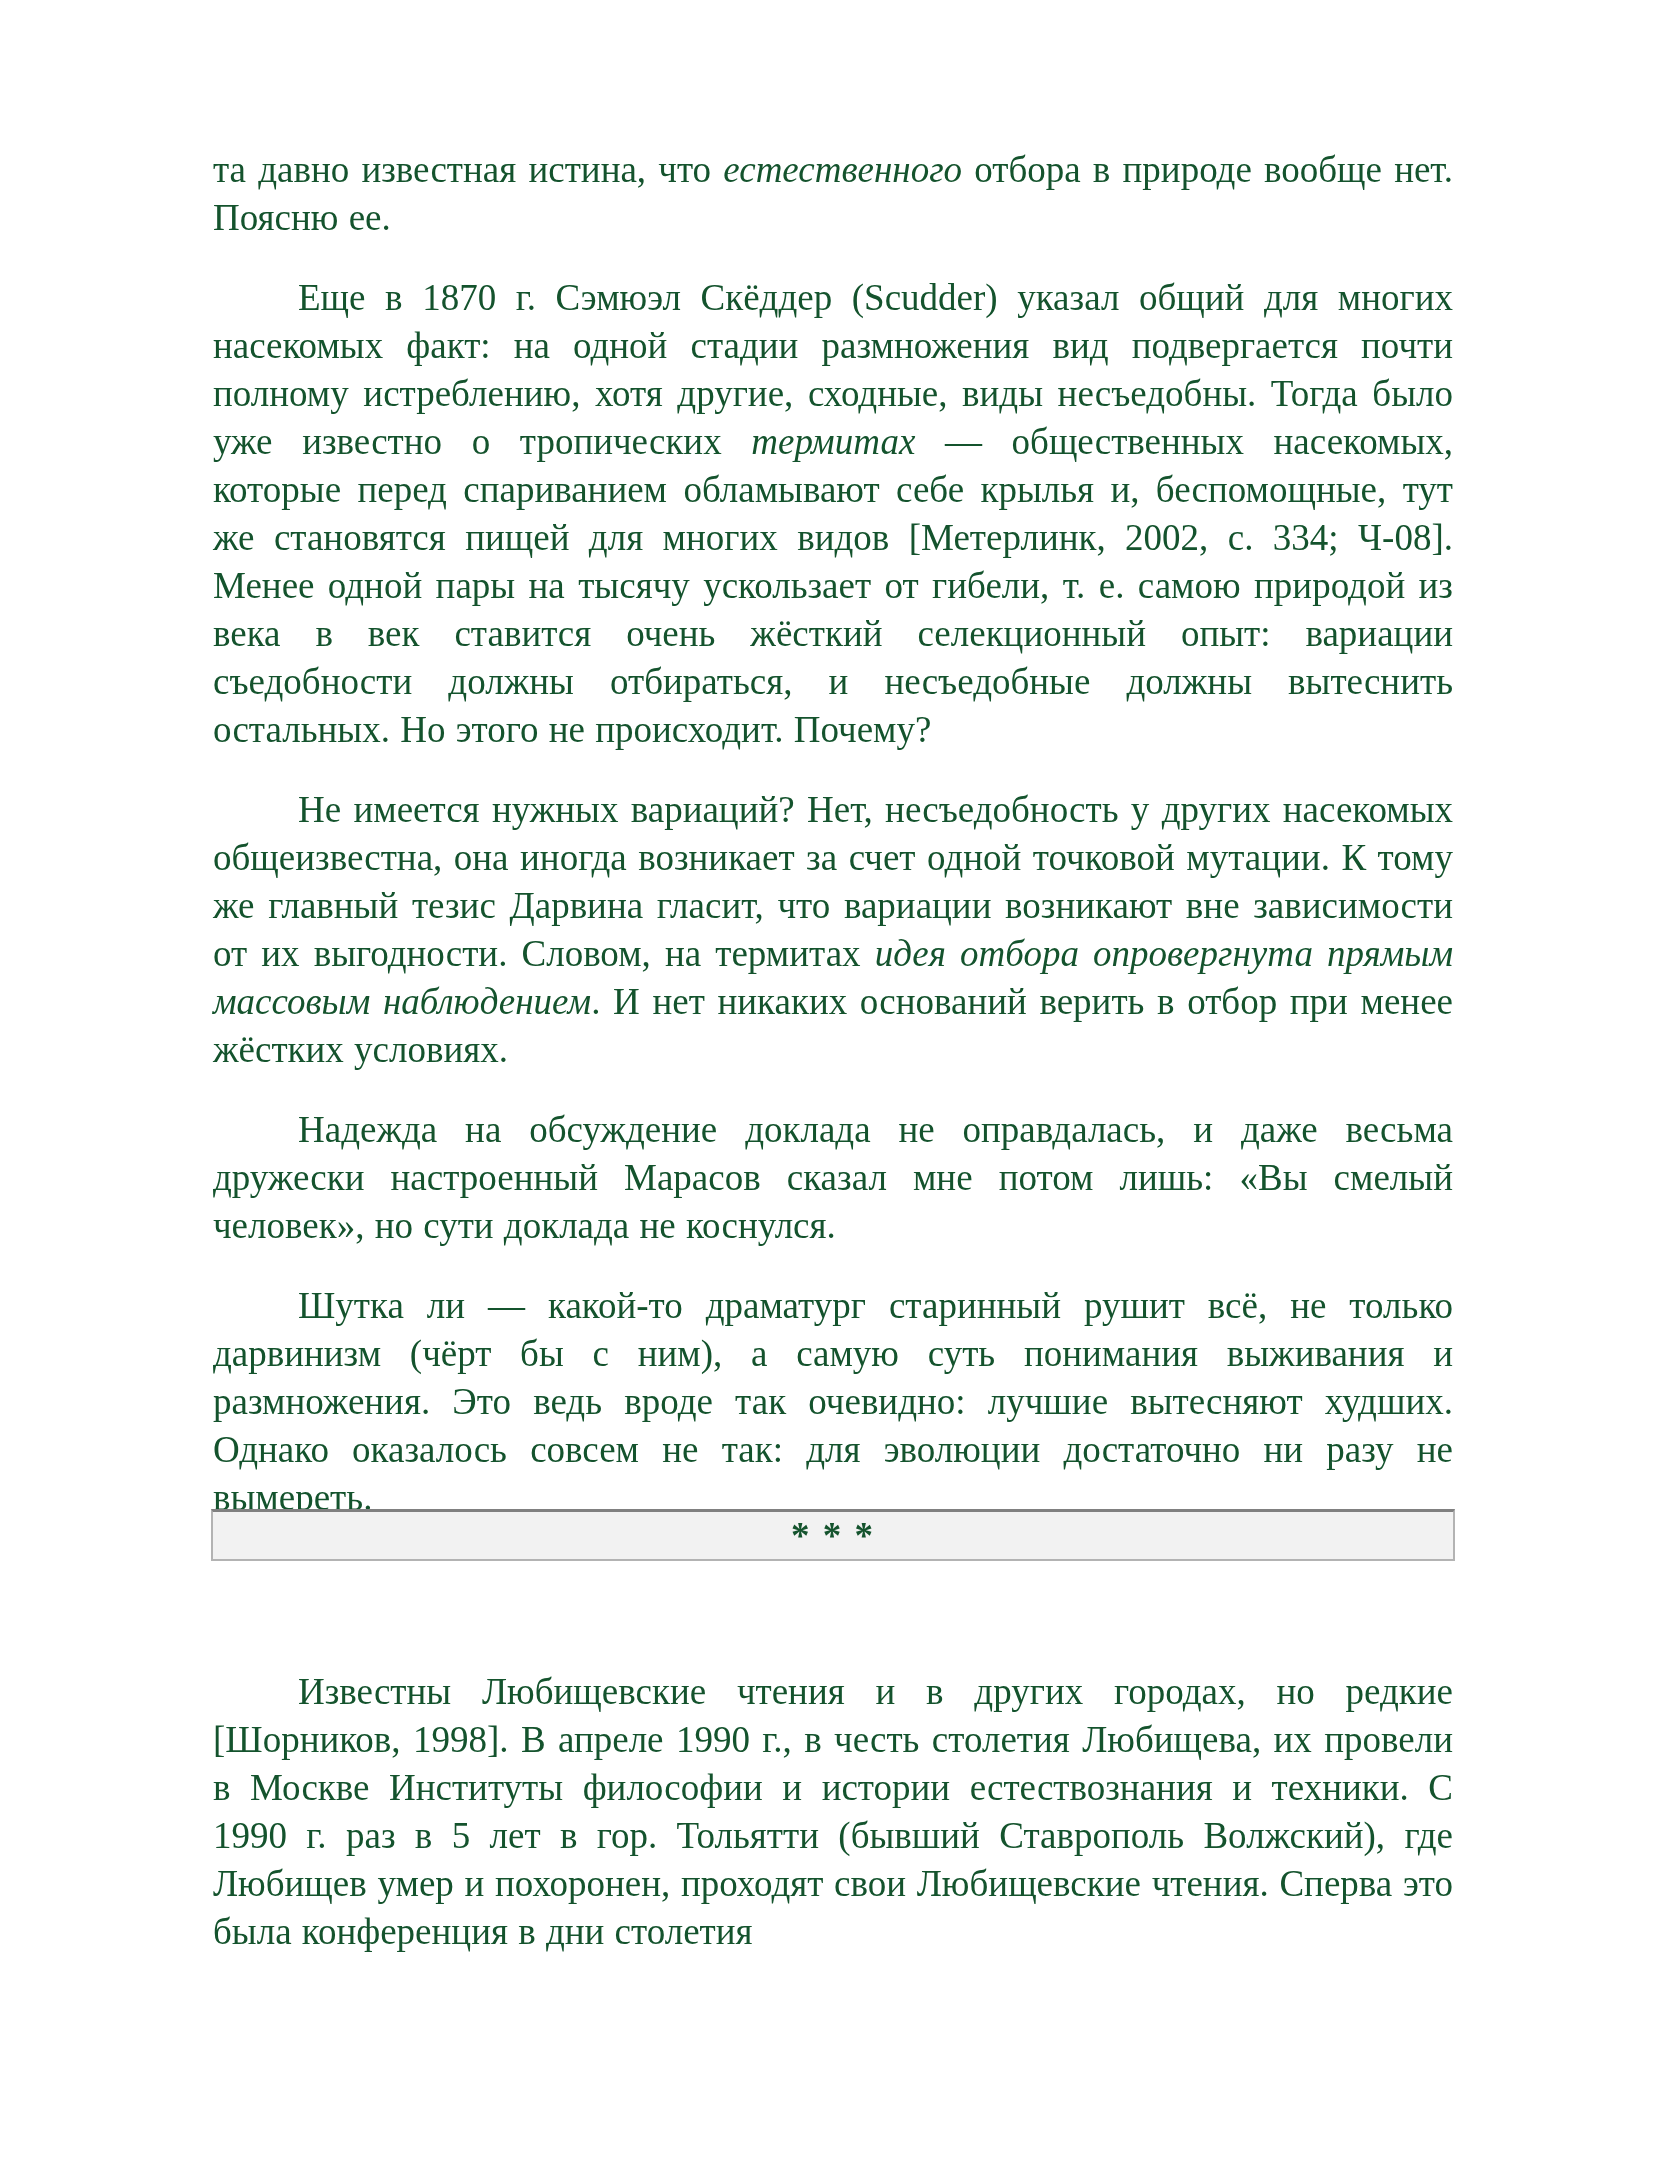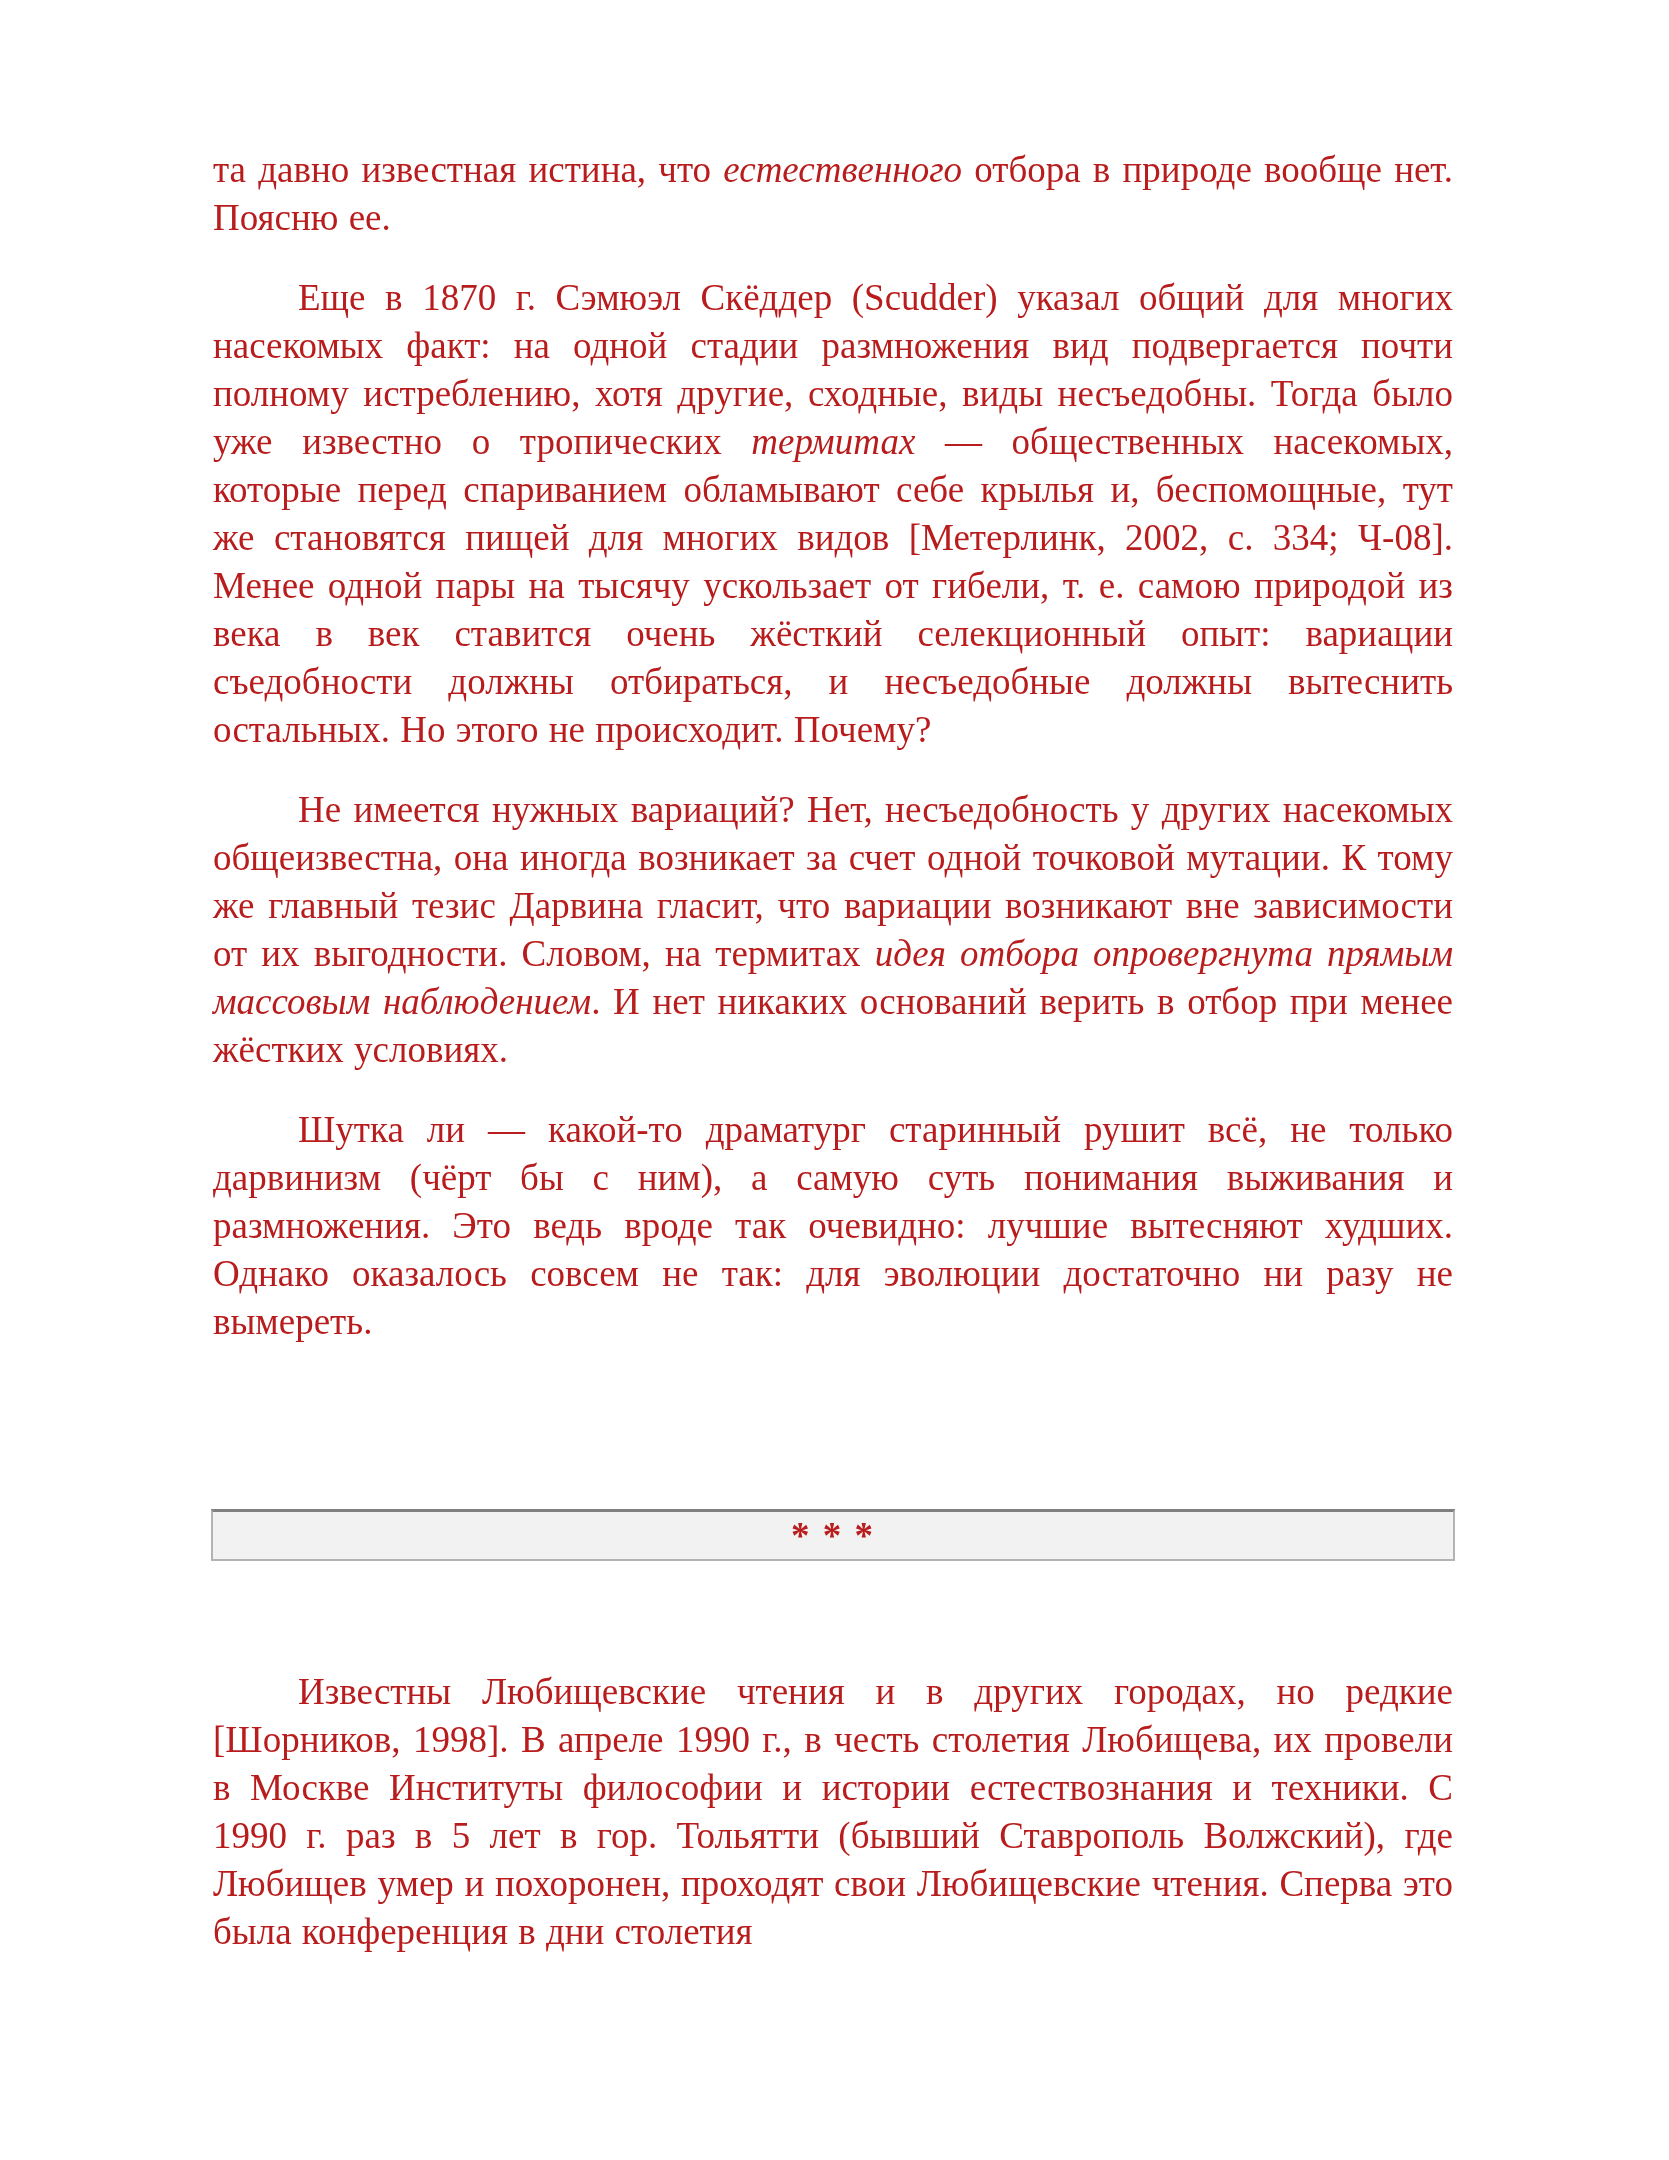--- a/index.html
+++ b/index.html
@@ -6,21 +6,21 @@
     margin: 0;
     padding: 0;
     background: #ffffff;
   }
   .page {
     position: relative;
     width: 1669px;
     height: 2160px;
     background: #ffffff;
     font-family: "Liberation Serif", "DejaVu Serif", serif;
-    color: #b91c1c;
+    color: #14532d;
     overflow: hidden;
   }
   .text-block {
     position: absolute;
     left: 213px;
     width: 1240px;
   }
   #block-top { top: 146px; }
   #block-bottom { top: 1636px; }
   .para {
@@ -54,20 +54,21 @@
   }
 </style>
 </head>
 <body>
 
 <div class="page">
   <div class="text-block" id="block-top">
       <p class="para"><span>та давно известная истина, что </span><span class="em">естественного</span><span> отбора в природе вообще нет. Поясню ее.</span></p>
       <p class="para indent"><span>Еще в 1870 г. Сэмюэл Скёддер (Scudder) указал общий для многих насекомых факт: на одной стадии размножения вид подвергается почти полному истреблению, хотя другие, сходные, виды несъедобны. Тогда было уже известно о тропических </span><span class="em">термитах</span><span> — общественных насекомых, которые перед спариванием обламывают себе крылья и, беспомощные, тут же становятся пищей для многих видов [Метерлинк, 2002, с. 334; Ч-08]. Менее одной пары на тысячу ускользает от гибели, т. е. самою природой из века в век ставится очень жёсткий селекционный опыт: вариации съедобности должны отбираться, и несъедобные должны вытеснить остальных. Но этого не происходит. Почему?</span></p>
       <p class="para indent"><span>Не имеется нужных вариаций? Нет, несъедобность у других насекомых общеизвестна, она иногда возникает за счет одной точковой мутации. К тому же главный тезис Дарвина гласит, что вариации возникают вне зависимости от их выгодности. Словом, на термитах </span><span class="em">идея отбора опровергнута прямым массовым наблюдением</span><span>. И нет никаких оснований верить в отбор при менее жёстких условиях.</span></p>
+      <p class="para indent"><span>Надежда на обсуждение доклада не оправдалась, и даже весьма дружески настроенный Марасов сказал мне потом лишь: «Вы смелый человек», но сути доклада не коснулся.</span></p>
       <p class="para indent"><span>Шутка ли — какой-то драматург старинный рушит всё, не только дарвинизм (чёрт бы с ним), а самую суть понимания выживания и размножения. Это ведь вроде так очевидно: лучшие вытесняют худших. Однако оказалось совсем не так: для эволюции достаточно ни разу не вымереть.</span></p>
     </div>
 
   <div class="divider-box">
     <span class="divider-stars">* * *</span>
   </div>
 
   <div class="text-block" id="block-bottom">
       <p class="para indent"><span>Известны Любищевские чтения и в других городах, но редкие [Шорников, 1998]. В апреле 1990 г., в честь столетия Любищева, их провели в Москве Институты философии и истории естествознания и техники. С 1990 г. раз в 5 лет в гор. Тольятти (бывший Ставрополь Волжский), где Любищев умер и похоронен, проходят свои Любищевские чтения. Сперва это была конференция в дни столетия</span></p>
     </div>

